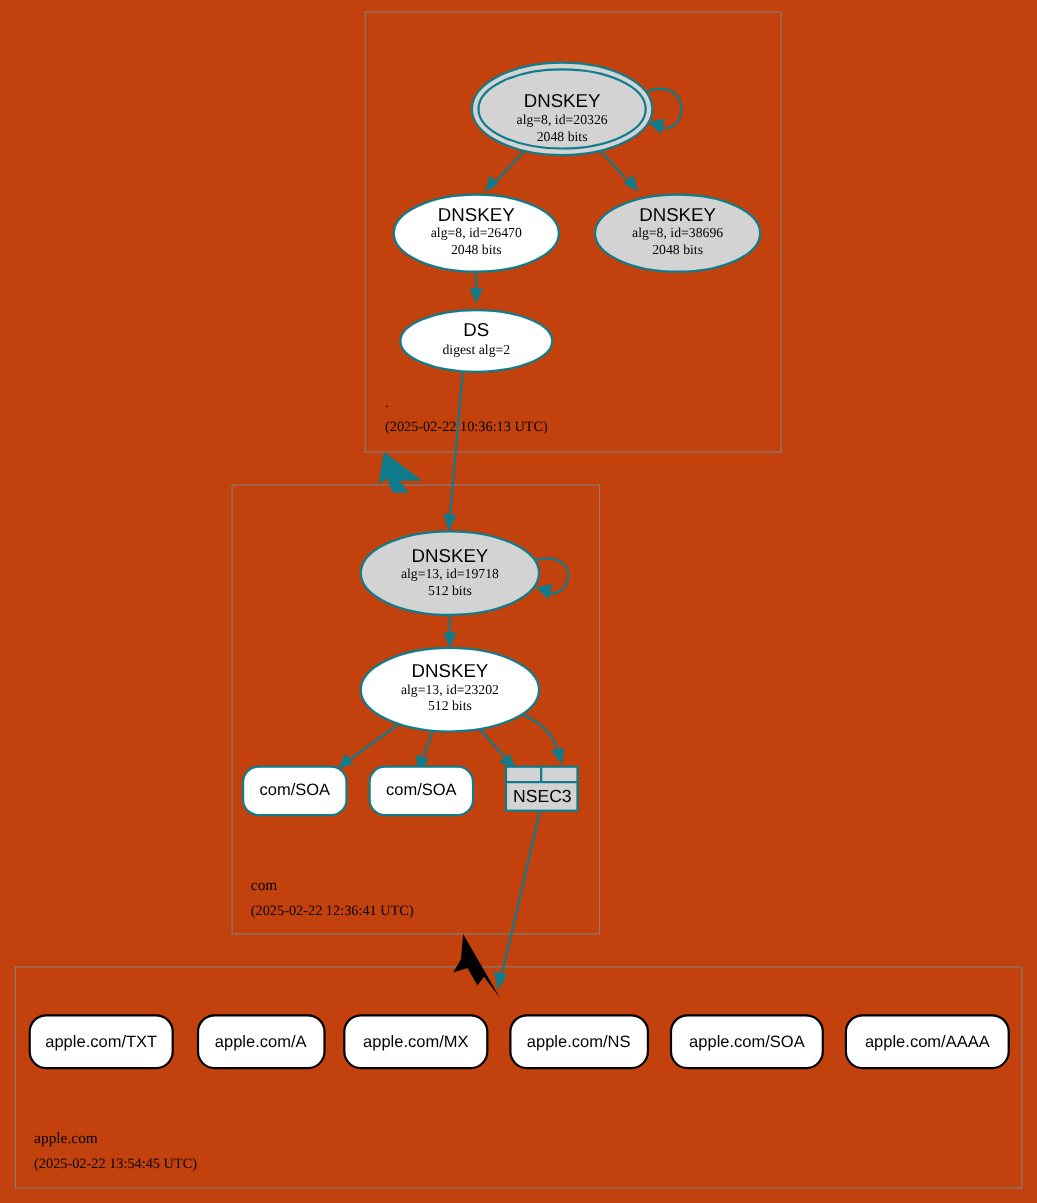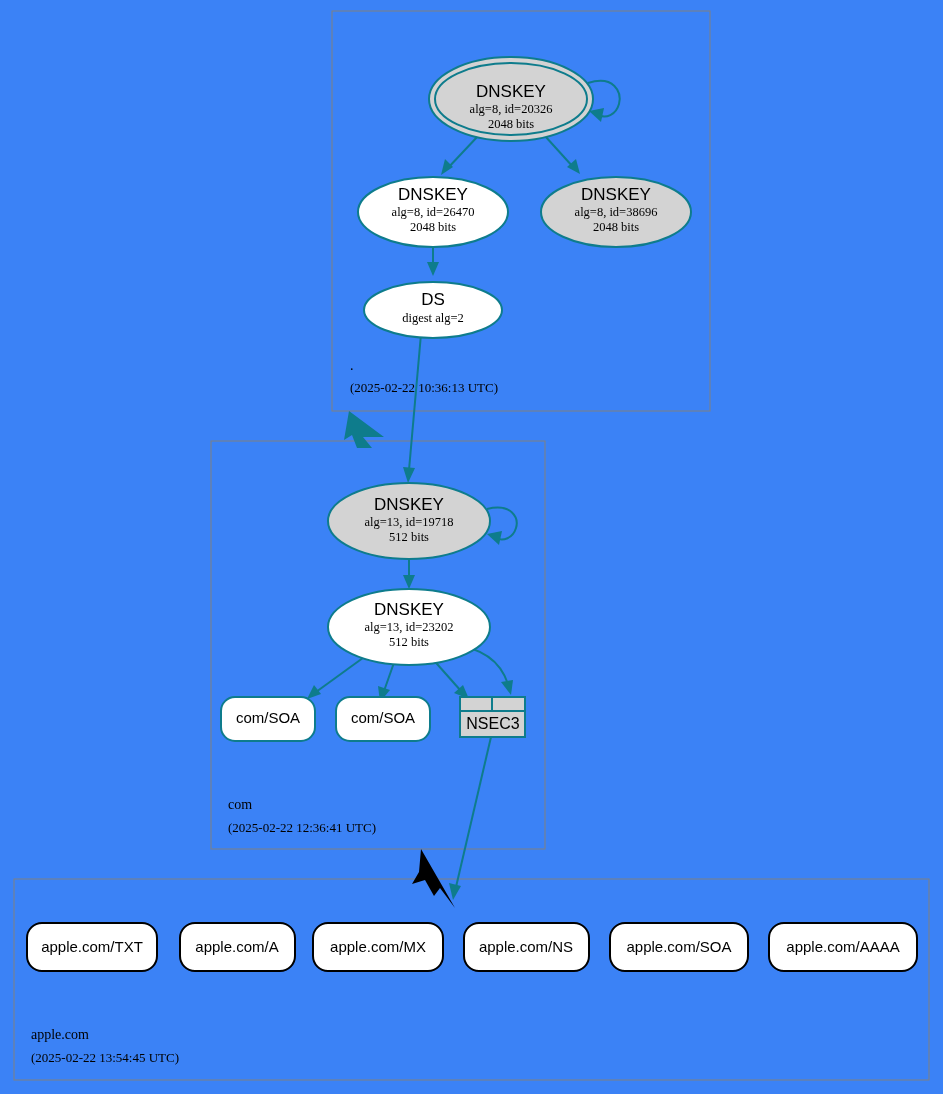--- a/index.html
+++ b/index.html
@@ -4,21 +4,21 @@
 <style>
   html, body {
     margin: 0;
     padding: 0;
     background: #ffffff;
   }
   #page {
     position: relative;
     width: 943px;
     height: 1094px;
-    background: #3b82f6;
+    background: #c2410c;
     font-family: "Liberation Sans", sans-serif;
     overflow: hidden;
   }
   #svg-root {
     position: absolute;
     left: 0;
     top: 0;
     width: 943px;
     height: 1094px;
   }

